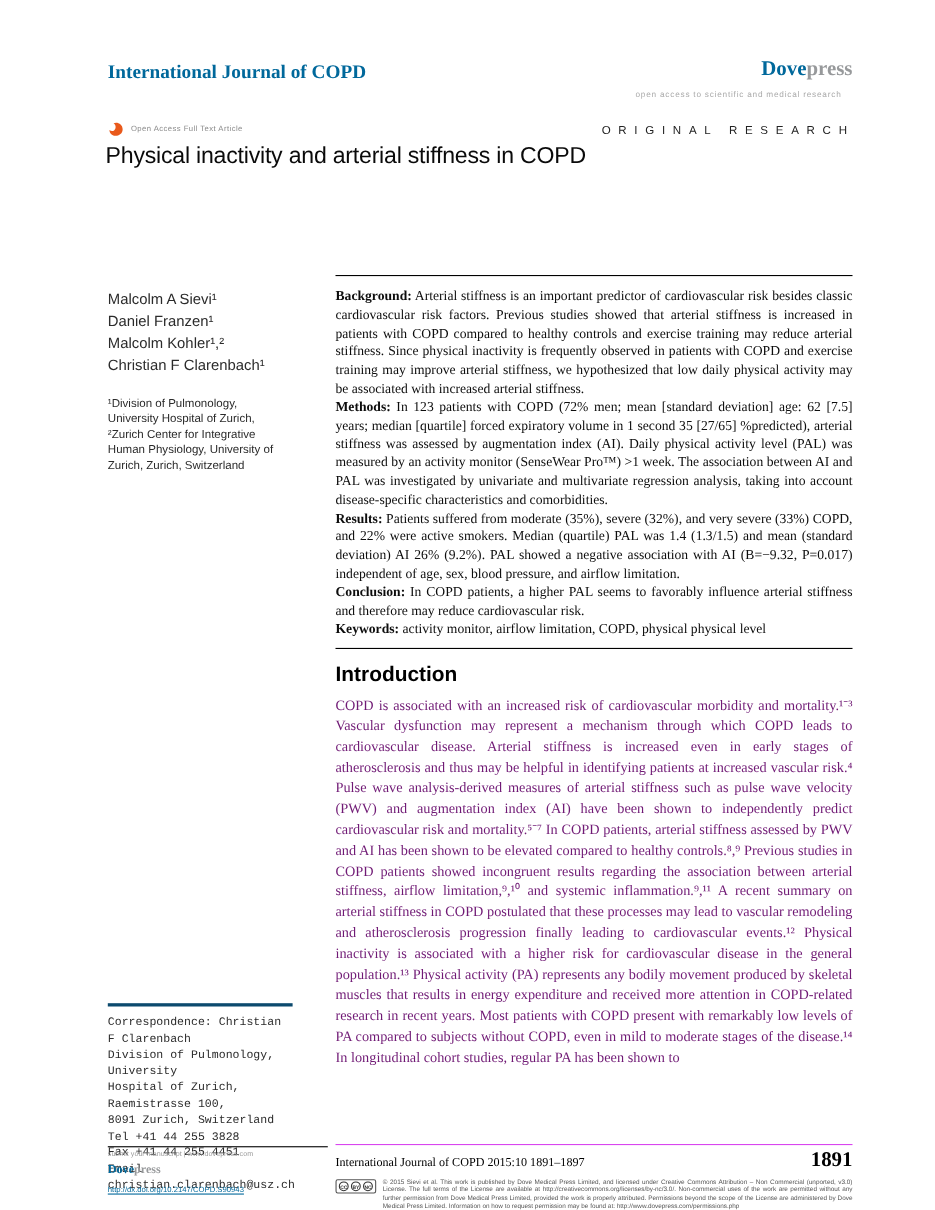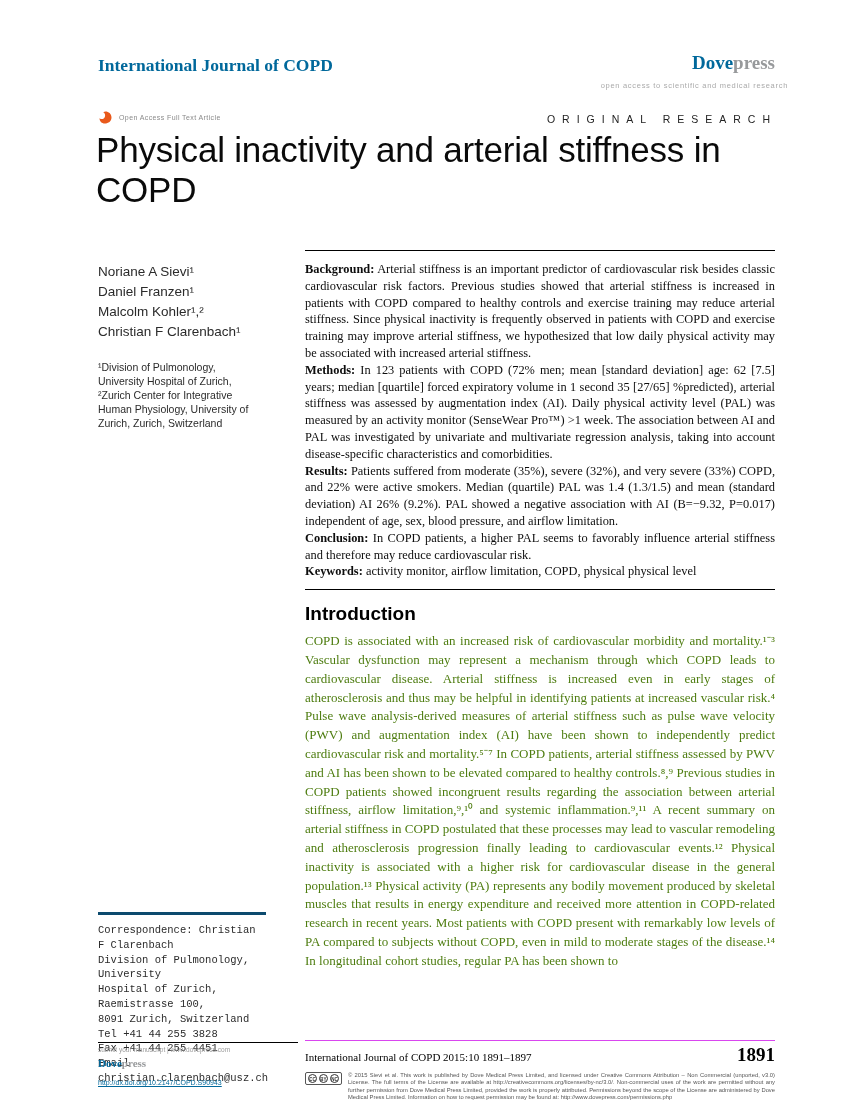--- a/index.html
+++ b/index.html
@@ -20,33 +20,33 @@
     position:absolute;left:98px;top:55px;
     font-family:"Liberation Serif",serif;font-weight:bold;font-size:17.5px;color:var(--brand);
   }
   .brand{
     position:absolute;right:75px;top:52px;text-align:right;
     font-family:"Liberation Serif",serif;font-weight:bold;font-size:19px;
   }
   .brand .dove{color:var(--brand);}
   .brand .press{color:var(--press-gray);}
   .tagline{
-    position:absolute;right:62px;top:81px;font-size:7.5px;color:#aaaaaa;letter-spacing:.7px;
+    position:absolute;right:85px;top:81px;font-size:7.5px;color:#aaaaaa;letter-spacing:.7px;
   }
   .oa-row{
     position:absolute;left:98px;top:110px;display:flex;align-items:center;gap:6px;
   }
   .oa-row .dove-icon{width:15px;height:15px;display:inline-block;}
   .oa-row .oa-text{font-size:7px;color:#8a8a8a;letter-spacing:.4px;}
   .article-type{
     position:absolute;right:73px;top:113px;font-size:10.5px;letter-spacing:7px;color:#222;
   }
   .title{
     position:absolute;left:96px;top:130px;width:690px;
-    font-size:35px;font-weight:normal;letter-spacing:-.2px;color:#0a0a0a;
+    font-size:21px;font-weight:normal;letter-spacing:-.2px;color:#0a0a0a;
   }
   
   .left-col{position:absolute;left:98px;top:262px;width:172px;}
   .author{font-size:13.5px;line-height:20px;color:#2b2b2b;}
   .affiliations{margin-top:18px;width:162px;font-size:10.5px;line-height:14px;color:#2b2b2b;}
   .correspondence{
     position:absolute;left:98px;top:912px;width:168px;border-top:3px solid #0c4a6e;
     padding-top:8px;font-size:10.5px;line-height:14.8px;color:#2b2b2b;white-space:pre-line;font-family:Liberation Mono, monospace;
   }
   
@@ -58,21 +58,21 @@
   }
   .abstract p{margin:0;}
   .abstract b{font-weight:bold;}
   .abstract a{color:var(--link);text-decoration:underline;cursor:pointer;}
   .intro-heading{
     margin:13px 0 7px;font-size:19px;font-weight:bold;color:#000;
     font-family:"Liberation Sans",sans-serif;
   }
   .intro-text{
     font-family:"Liberation Serif",serif;font-size:13px;line-height:18.8px;
-    text-align:justify;color:#4d7c0f;
+    text-align:justify;color:#701a75;
   }
   
   .footer-left{position:absolute;left:98px;top:1042px;width:200px;}
   .submit-line{font-size:6.5px;color:#9a9a9a;border-top:1px solid #000;padding-top:3px;}
   .footer-brand{margin-top:4px;font-family:"Liberation Serif",serif;font-weight:bold;font-size:11px;}
   .footer-brand .dove{color:var(--brand);}
   .footer-brand .press{color:var(--press-gray);}
   .doi{display:inline-block;margin-top:10px;font-size:7px;color:var(--brand);text-decoration:underline;cursor:pointer;}
   .footer-right{position:absolute;left:305px;top:1040px;width:470px;border-top:1px solid #d946ef;padding-top:3px;}
   .cite-row{display:flex;justify-content:space-between;align-items:baseline;}
@@ -104,21 +104,21 @@
       </svg>
     </span>
     <span class="oa-text">Open Access Full Text Article</span>
   </div>
 
   <div class="article-type">ORIGINAL RESEARCH</div>
 
   <h1 class="title">Physical inactivity and arterial stiffness in COPD</h1>
 
   <aside class="left-col">
-    <div class="author">Noriane A Sievi¹</div>
+    <div class="author">Malcolm A Sievi¹</div>
     <div class="author">Daniel Franzen¹</div>
     <div class="author">Malcolm Kohler¹,²</div>
     <div class="author">Christian F Clarenbach¹</div>
     <div class="affiliations">¹Division of Pulmonology, University Hospital of Zurich, ²Zurich Center for Integrative Human Physiology, University of Zurich, Zurich, Switzerland</div>
   </aside>
 
   <div class="correspondence">Correspondence: Christian F Clarenbach
 Division of Pulmonology, University
 Hospital of Zurich, Raemistrasse 100,
 8091 Zurich, Switzerland

